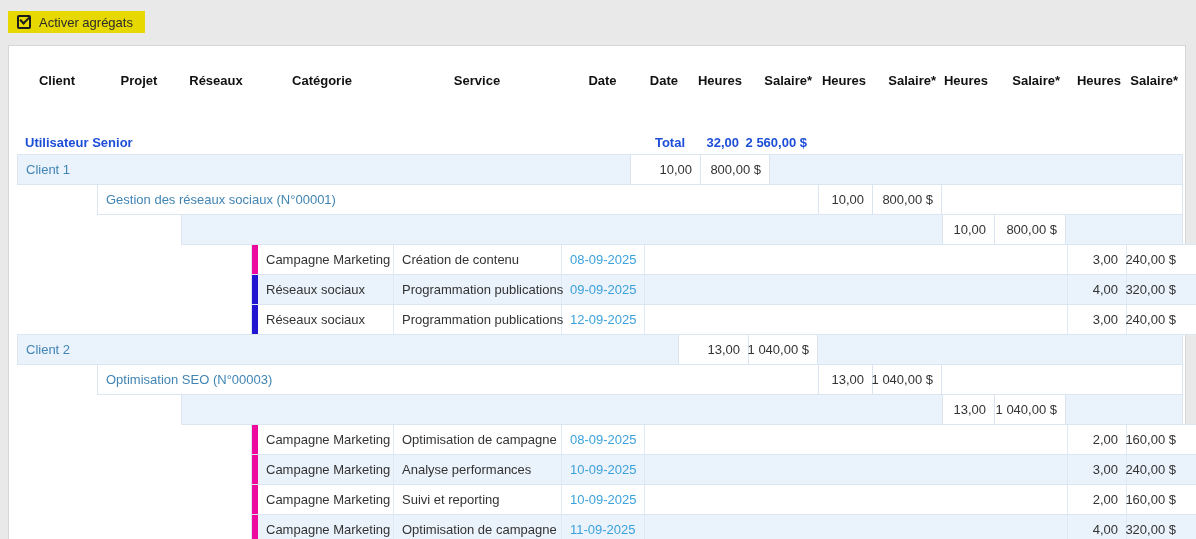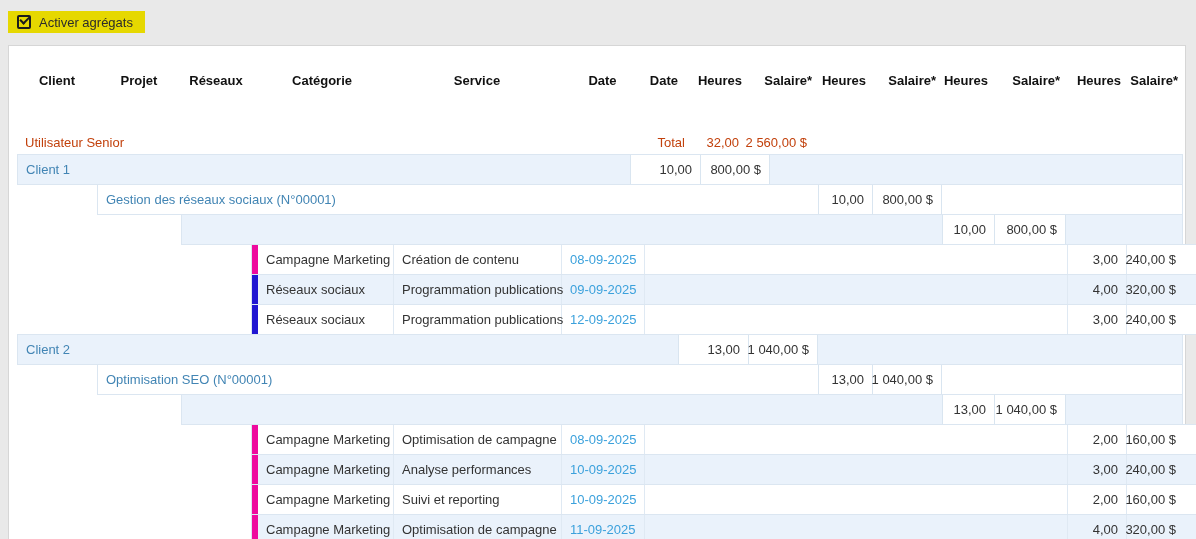--- a/index.html
+++ b/index.html
@@ -31,21 +31,21 @@
   .row{display:flex;align-items:flex-end;box-sizing:border-box}
   .cell,.hc{display:flex;align-items:center;box-sizing:border-box;flex:0 0 auto;white-space:nowrap}
   
   .hdr{height:30px;font-weight:bold;color:#111}
   .hc.center{justify-content:center}
   .hc.right{justify-content:flex-end;padding-right:6px}
   .w1{width:80px}.w2{width:84px}.w3{width:70px}.w4{width:142px}.w5{width:168px}
   .w6{width:83px}.w7{width:40px}.w8{width:64px}.w9{width:70px}.w10{width:54px}
   .w11{width:70px}.w12{width:52px}.w13{width:72px}.w14{width:61px}.w15{width:57px}
   
-  .user-row{height:26px;margin-top:36px;font-weight:normal;color:#c2410c}
+  .user-row{height:26px;margin-top:36px;font-weight:bold;color:#1d4ed8}
   .user-row .name{width:544px;padding-left:8px}
   .user-row .total{width:124px;justify-content:flex-end}
   .user-row .uh{width:54px;justify-content:flex-end}
   .user-row .us{width:72px;justify-content:flex-end;padding-right:4px}
   
   #rows{margin-top:4px}
   .g-row{
     height:31px;border:1px solid #dbe6f1;box-sizing:border-box;
     margin-top:-1px;display:flex;overflow:hidden;width:1166px;
   }
@@ -143,21 +143,21 @@
         <div class="cell dcell" style="width: 423px;"></div>
         <div class="cell dcell num" style="width: 59px;">3,00</div>
         <div class="cell num" style="width: 57px;">240,00 $</div>
       </div>
       <div class="g-row bg-a">
         <div class="cell name-cell" style="width: 660px;">Client 2</div>
         <div class="cell vcell" style="width: 70px;">13,00</div>
         <div class="cell vcell end" style="width: 70px;">1 040,00 $</div>
       </div>
       <div class="g-row indent-1 bg-b">
-        <div class="cell name-cell" style="width: 720px;">Optimisation SEO (N°00001)</div>
+        <div class="cell name-cell" style="width: 720px;">Optimisation SEO (N°00003)</div>
         <div class="cell vcell" style="width: 54px;">13,00</div>
         <div class="cell vcell end" style="width: 70px;">1 040,00 $</div>
       </div>
       <div class="g-row indent-2 bg-a">
         <div class="cell name-cell" style="width: 760px;"></div>
         <div class="cell vcell" style="width: 52px;">13,00</div>
         <div class="cell vcell end" style="width: 72px;">1 040,00 $</div>
       </div>
       <div class="g-row indent-3 bg-b">
         <div class="bar" style="background: rgb(238, 10, 158);"></div>

